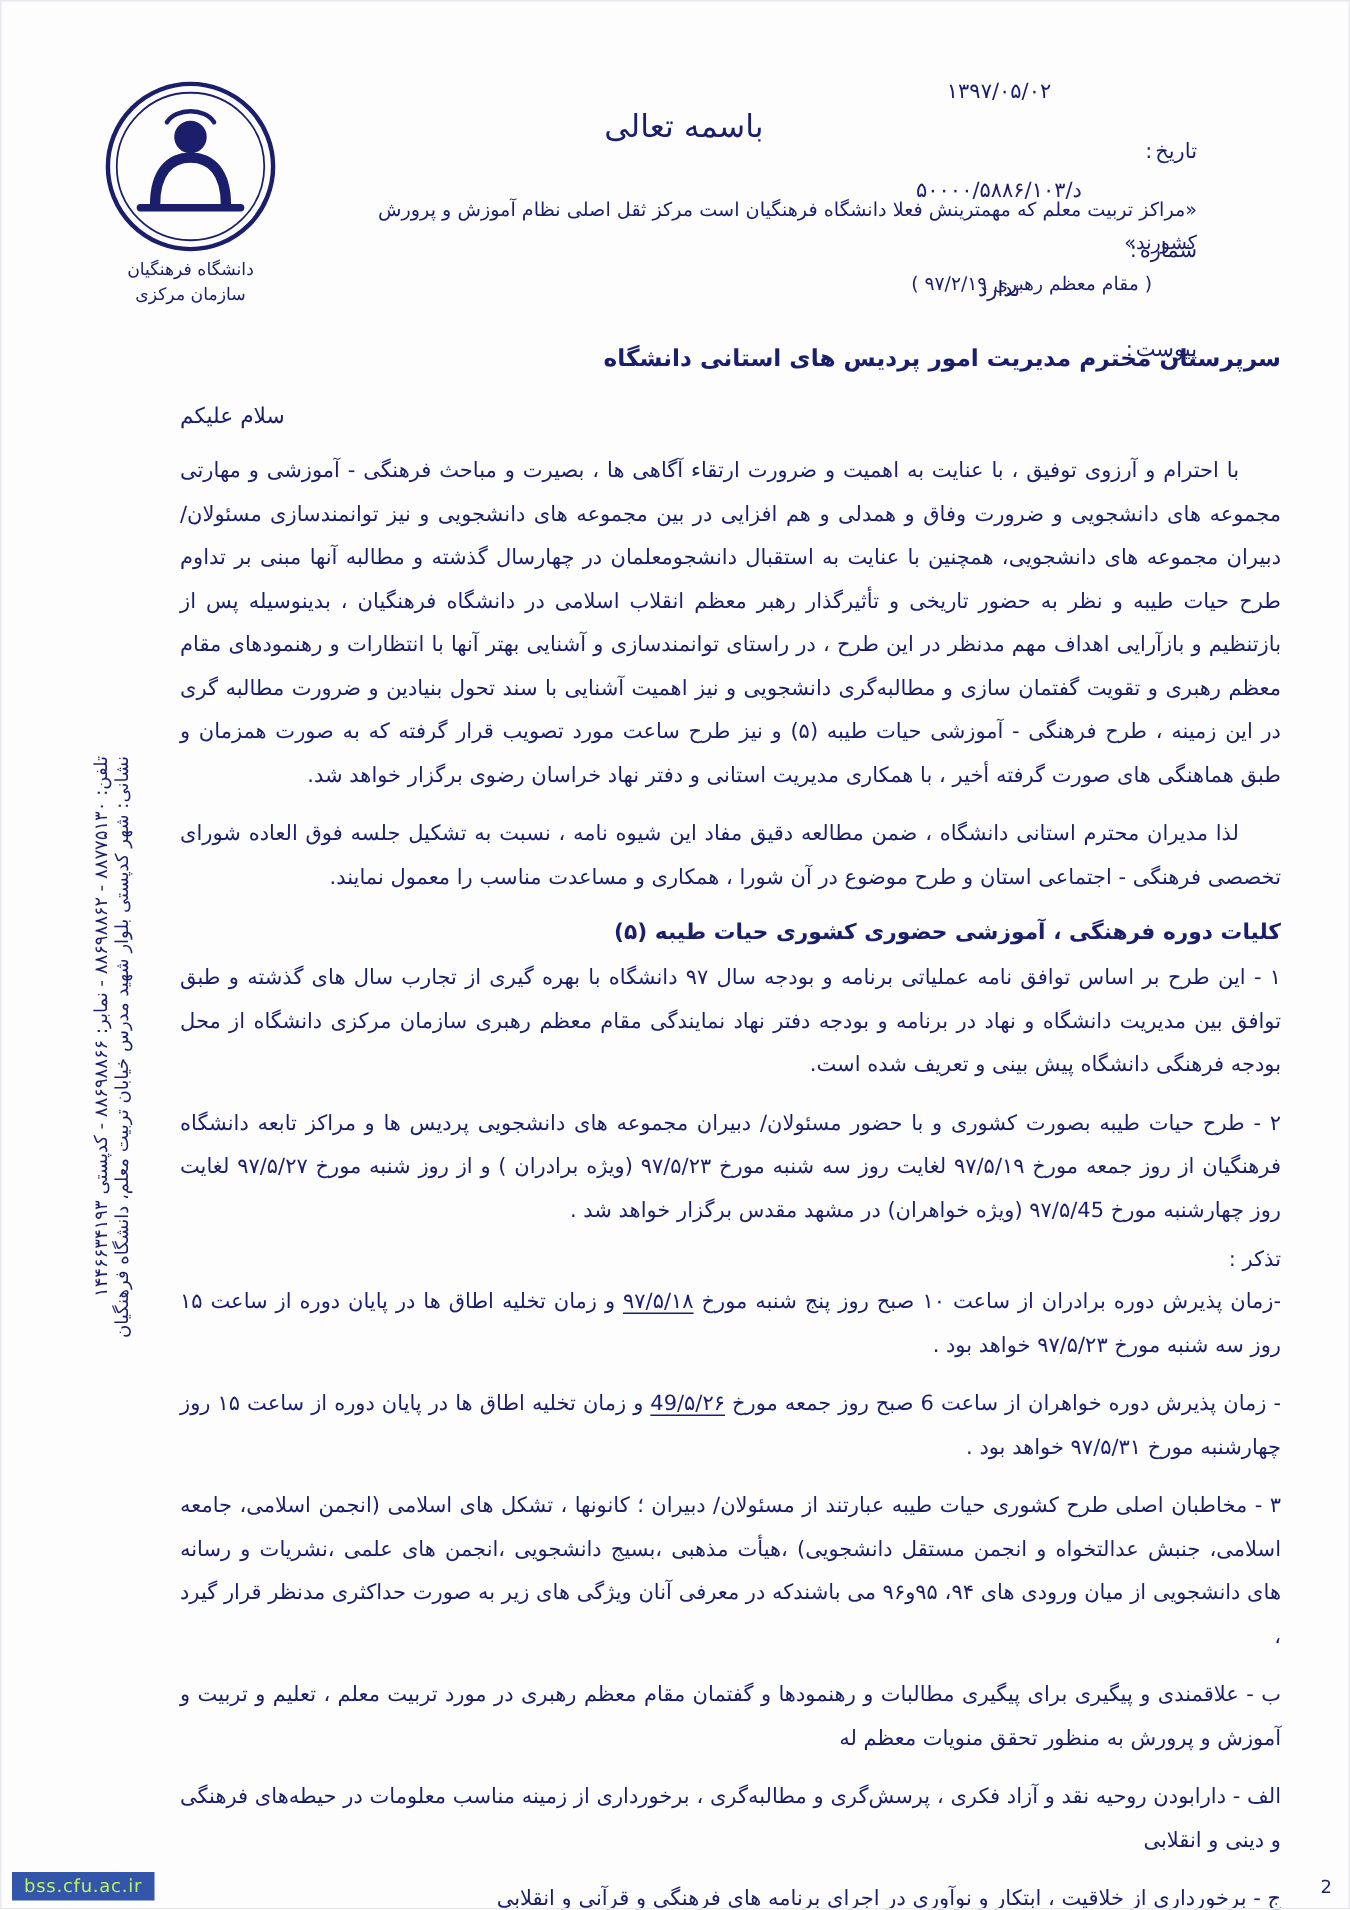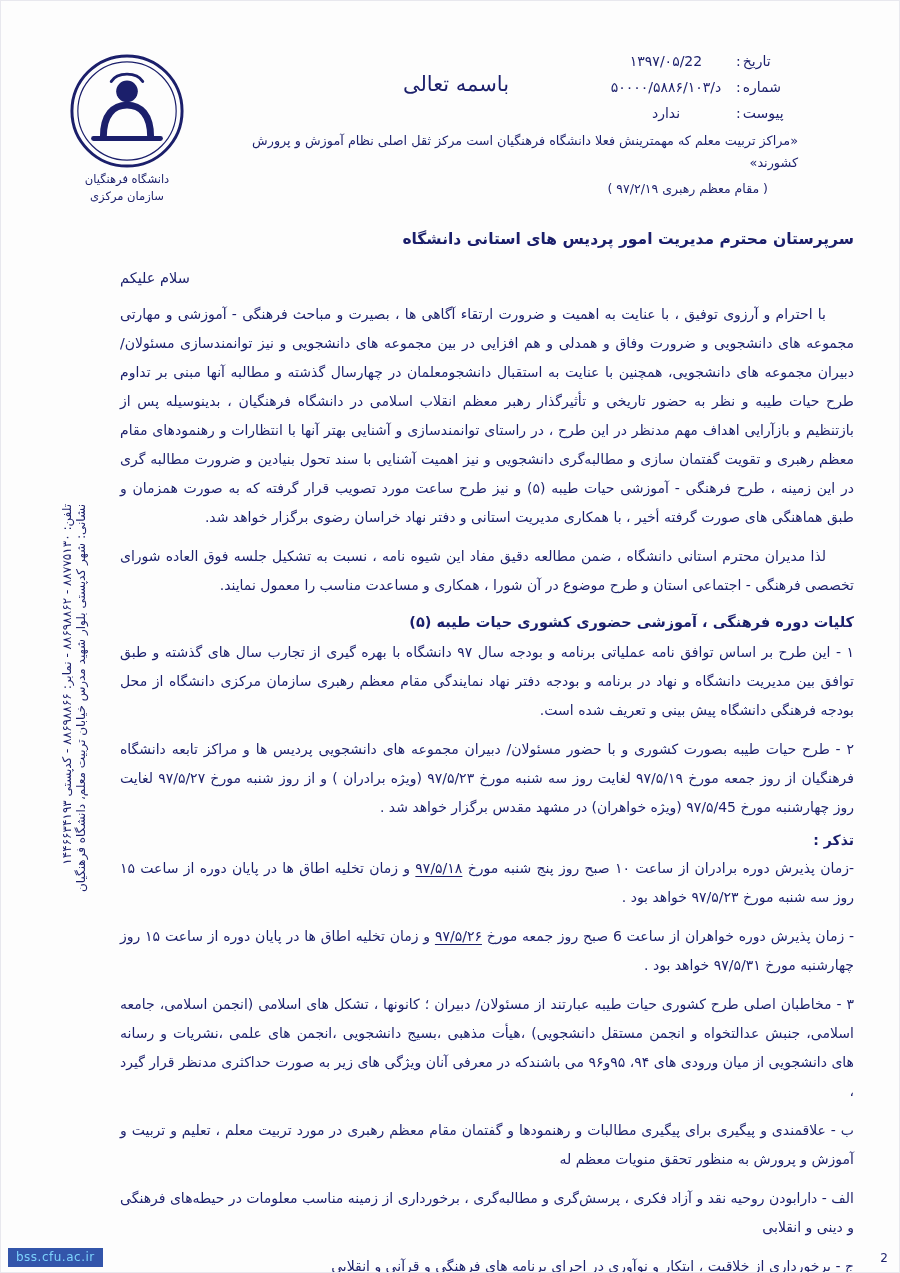--- a/index.html
+++ b/index.html
@@ -61,22 +61,23 @@
     line-height: 26px;
     color: #1b1f6b;
   }
   .meta-row {
     display: flex;
     justify-content: flex-start;
     gap: 10px;
   }
   .meta-label {
     width: 62px;
-    text-align: left;
+    text-align: right;
     position: relative;
+    margin-top: 40px;
   }
   .meta-label::after {
     content: ":";
     margin-right: 2px;
   }
   .meta-value {
     min-width: 120px;
     text-align: center;
     letter-spacing: 0.5px;
   }
@@ -147,21 +148,20 @@
   .section-title {
     font-size: 14.5px;
     font-weight: bold;
     margin: 14px 0 8px 0;
     text-align: right;
   }
   .note-title {
     font-size: 14px;
     margin: 10px 0 6px 0;
     text-align: right;
-    font-weight: bold;
   }
   .u {
     text-decoration: underline;
     text-underline-offset: 3px;
   }
 
   
   .side-strip {
     position: absolute;
     left: 2px;
@@ -182,21 +182,21 @@
   }
   .side-line.l1 { left: 26px; }
   .side-line.l2 { left: 12px; }
 
   
   .footer-url {
     position: absolute;
     left: 8px;
     bottom: 6px;
     background: #3355aa;
-    color: #7dd3fc;
+    color: #bef264;
     font-size: 12px;
     padding: 2px 8px 3px 8px;
     letter-spacing: 0.5px;
     direction: ltr;
     font-family: "DejaVu Sans", sans-serif;
   }
   .page-number {
     position: absolute;
     right: 12px;
     bottom: 8px;
@@ -210,21 +210,21 @@
 
 <div id="page">
 
   <div class="doc-inner">
 
     <div class="header">
 
       <div class="meta">
         <div class="meta-row">
           <span class="meta-label">تاریخ</span>
-          <span class="meta-value">۱۳۹۷/۰۵/22</span>
+          <span class="meta-value">۱۳۹۷/۰۵/۰۲</span>
         </div>
         <div class="meta-row">
           <span class="meta-label">شماره</span>
           <span class="meta-value">د/۵۰۰۰۰/۵۸۸۶/۱۰۳</span>
         </div>
         <div class="meta-row">
           <span class="meta-label">پیوست</span>
           <span class="meta-value">ندارد</span>
         </div>
       </div>
@@ -269,21 +269,21 @@
       <div class="note-title">تذکر :</div>
 
       <p class="para">
         <span>-زمان پذیرش دوره برادران از ساعت ۱۰ صبح روز پنج شنبه مورخ</span>
         <span class="u">۹۷/۵/۱۸</span>
         <span>و زمان تخلیه اطاق ها در پایان دوره از ساعت ۱۵ روز سه شنبه مورخ ۹۷/۵/۲۳ خواهد بود .</span>
       </p>
 
       <p class="para">
         <span>- زمان پذیرش دوره خواهران از ساعت 6 صبح روز جمعه مورخ</span>
-        <span class="u">۹۷/۵/۲۶</span>
+        <span class="u">49/۵/۲۶</span>
         <span>و زمان تخلیه اطاق ها در پایان دوره از ساعت ۱۵ روز چهارشنبه مورخ ۹۷/۵/۳۱ خواهد بود .</span>
       </p>
 
       <p class="para">۳ - مخاطبان اصلی طرح کشوری حیات طیبه عبارتند از مسئولان/ دبیران ؛ کانونها ، تشکل های اسلامی (انجمن اسلامی، جامعه اسلامی، جنبش عدالتخواه و انجمن مستقل دانشجویی) ،هیأت مذهبی ،بسیج دانشجویی ،انجمن های علمی ،نشریات و رسانه های دانشجویی از میان ورودی های ۹۴، ۹۵و۹۶ می باشندکه در معرفی آنان ویژگی های زیر به صورت حداکثری مدنظر قرار گیرد ،</p>
 
       <p class="para">ب - علاقمندی و پیگیری برای پیگیری مطالبات و رهنمودها و گفتمان مقام معظم رهبری در مورد تربیت معلم ، تعلیم و تربیت و آموزش و پرورش به منظور تحقق منویات معظم له</p>
 
       <p class="para">الف - دارابودن روحیه نقد و آزاد فکری ، پرسش‌گری و مطالبه‌گری ، برخورداری از زمینه مناسب معلومات در حیطه‌های فرهنگی و دینی و انقلابی</p>
 
       <p class="para">ج - برخورداری از خلاقیت ، ابتکار و نوآوری در اجرای برنامه های فرهنگی و قرآنی و انقلابی</p>

